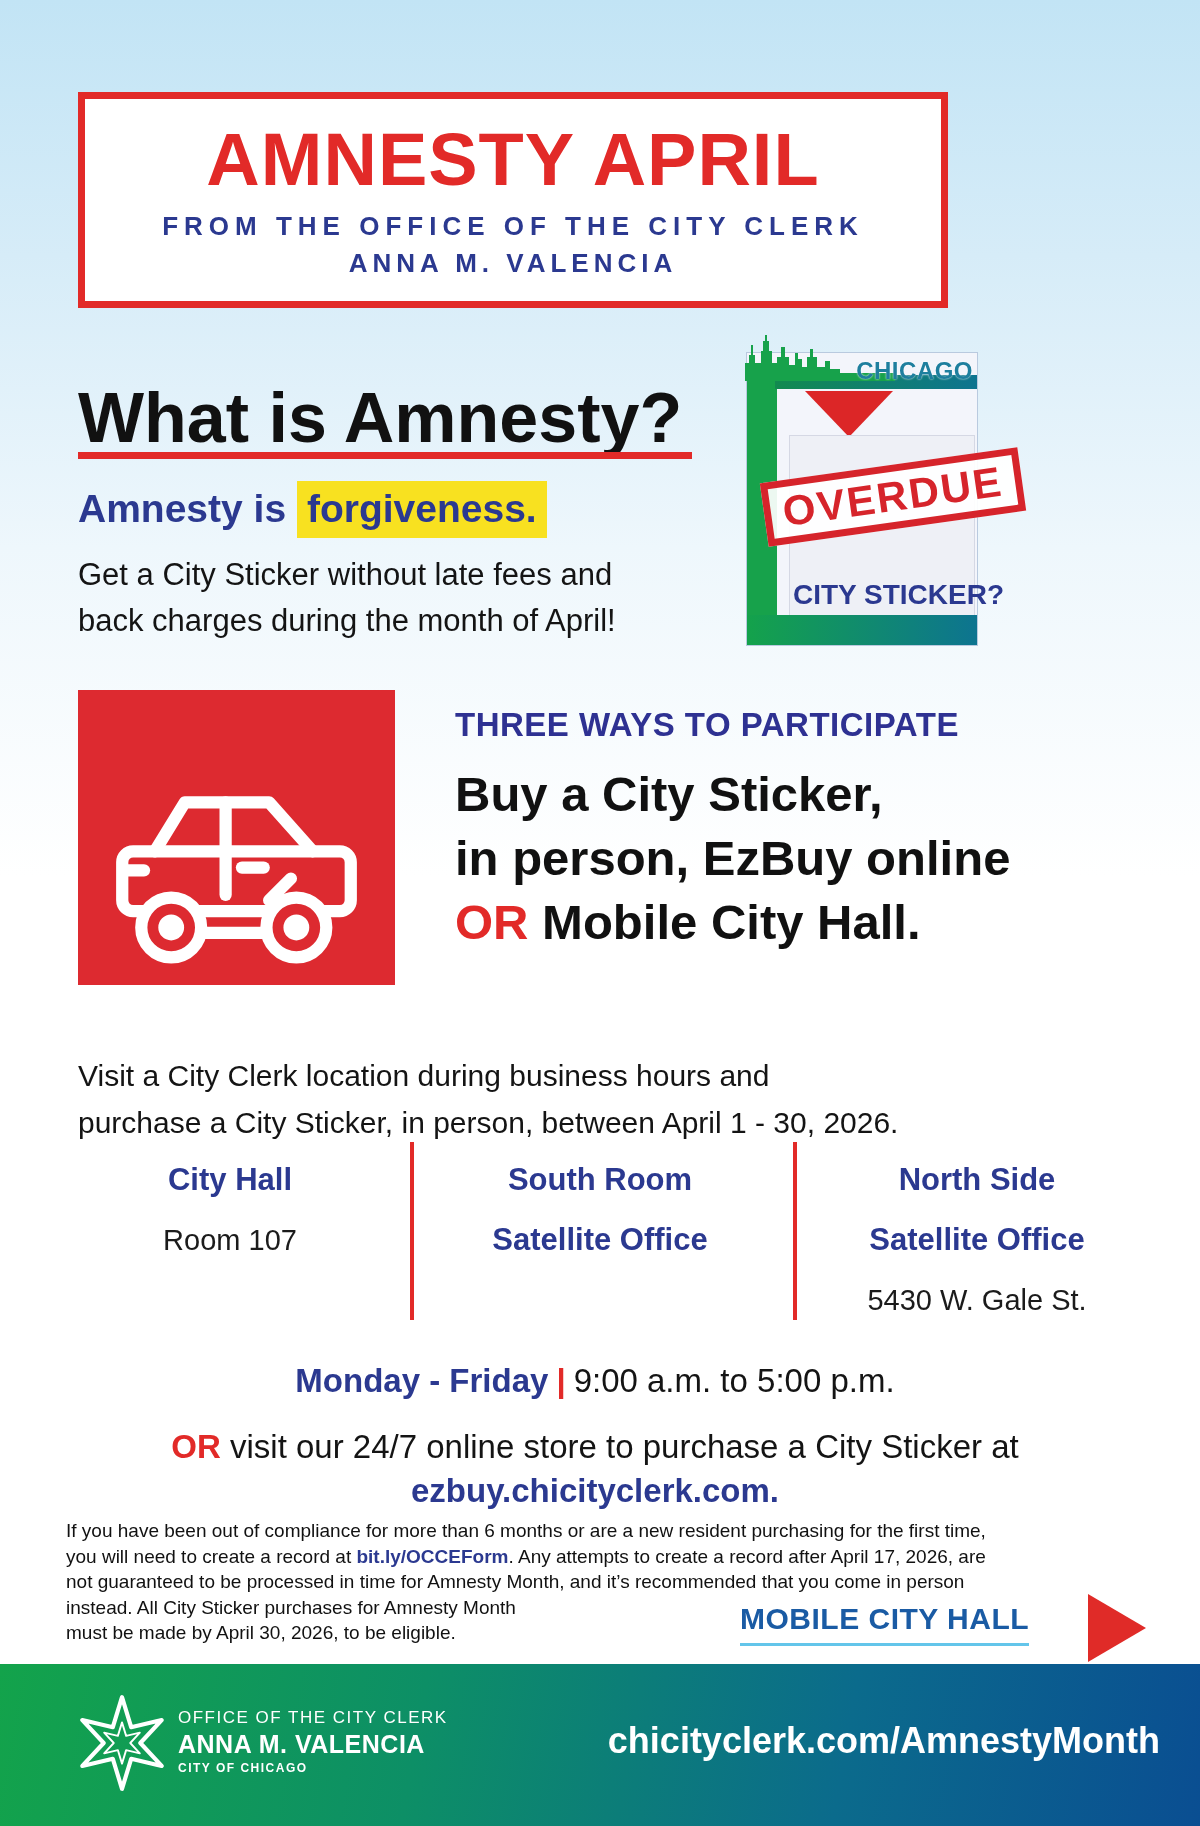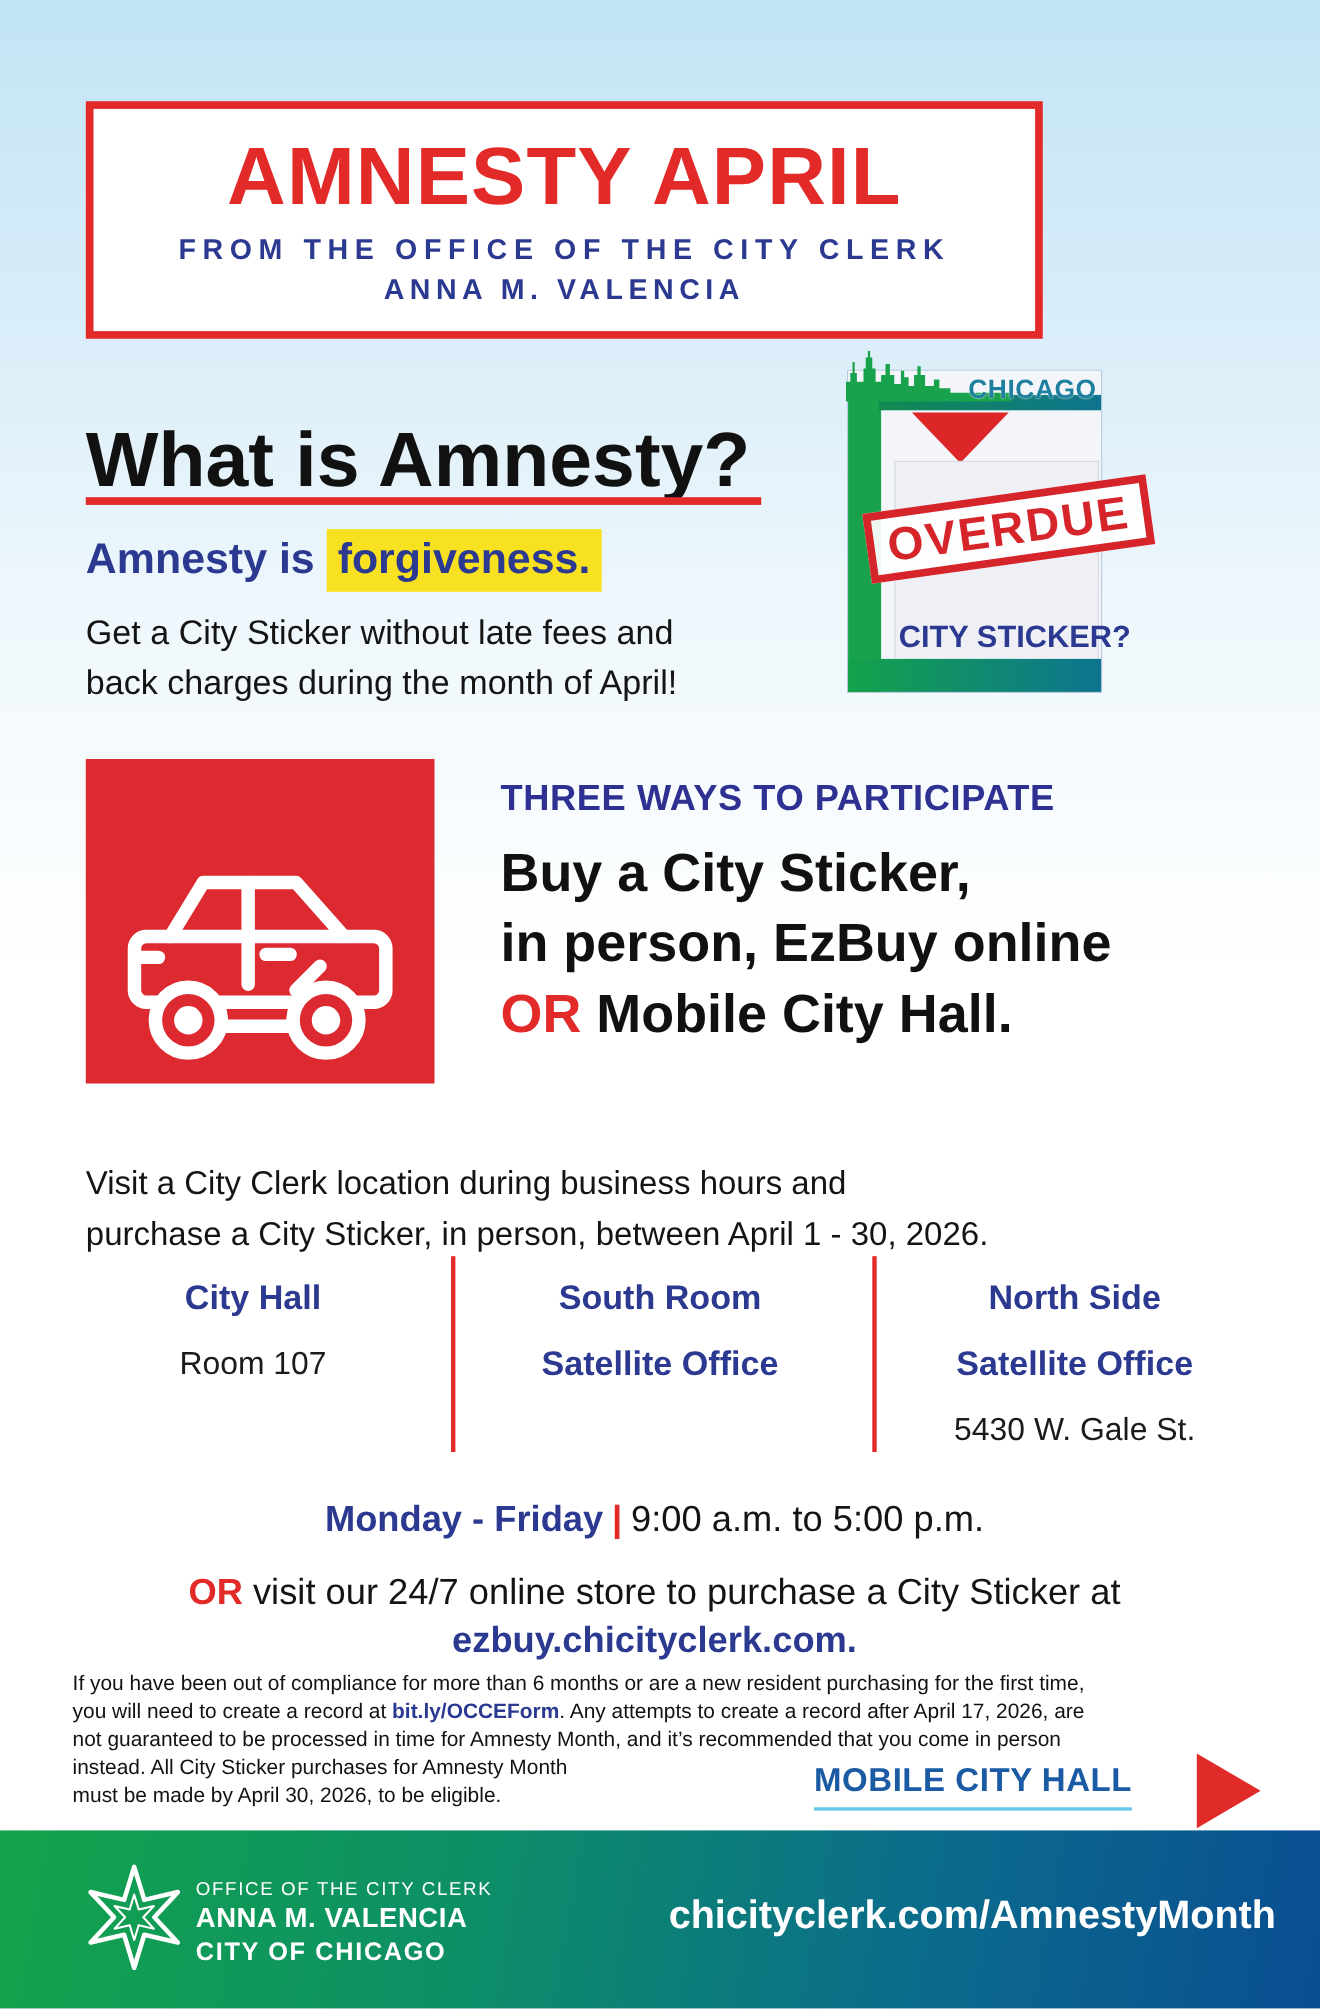--- a/index.html
+++ b/index.html
@@ -18,22 +18,22 @@
   .header-title{font-size:74px; font-weight:800; color:#e22a28; letter-spacing:1px; line-height:1; margin-top:2px;}
   .header-sub{font-size:26px; font-weight:700; color:#2b3990; letter-spacing:6px; margin-top:14px;}
   .header-name{font-size:26px; font-weight:700; color:#2b3990; letter-spacing:5px; margin-top:6px;}
   
   .what-heading{position:absolute; left:78px; top:378px; font-size:70px; font-weight:800; color:#111;}
   .red-rule{position:absolute; left:78px; top:452px; width:614px; height:7px; background:#e22a28;}
   .lead{position:absolute; left:78px; top:478px; font-size:39px; font-weight:800; line-height:62px; color:#2b3990; white-space:nowrap;}
   .lead .hl{background:#f8e120; padding:6px 10px 8px 10px;}
   .intro{position:absolute; left:78px; top:552px; font-size:31px; color:#141414; line-height:46px;}
   
-  .sticker-card{position:absolute; left:746px; top:336px; width:230px; height:292px;
-    background:#f3f5fb; border:1px solid #b9cadf;margin-left:24px;}
+  .sticker-card{position:absolute; left:746px; top:352px; width:230px; height:292px;
+    background:#f3f5fb; border:1px solid #b9cadf;}
   .sc-greenband{position:absolute; left:0; top:20px; bottom:0; width:30px; background:#17a24b;}
   .sc-tealband{position:absolute; left:28px; top:22px; right:0; height:14px;
     background:linear-gradient(90deg,#128a4f,#0e7490);}
   .sc-skyline{position:absolute; left:-2px; top:-20px; width:150px; height:56px;}
   .sc-chicago{position:absolute; right:4px; top:4px; font-size:24px; font-weight:800; color:#1e7f9e;
     letter-spacing:0.5px; text-shadow:0 0 2px #ffffff;}
   .sc-triangle{position:absolute; left:58px; top:38px; width:0; height:0;
     border-left:44px solid transparent; border-right:44px solid transparent; border-top:46px solid #dc2627;}
   .sc-inner{position:absolute; left:42px; top:82px; width:184px; height:208px;
     background:#eef0f6; border:1px solid #d5d8e4;}
@@ -78,21 +78,21 @@
     border-bottom:3px solid #63c5ea; padding-bottom:7px;}
   .mch-arrow{position:absolute; left:1088px; top:1594px; width:0; height:0;
     border-top:34px solid transparent; border-bottom:34px solid transparent; border-left:58px solid #e02b28;}
   
   .footer{position:absolute; left:0; top:1664px; width:1200px; height:162px;
     background:linear-gradient(100deg,#13a34b 0%, #0d8f66 35%, #0b6b8c 70%, #0a4e92 100%);}
   .star{position:absolute; left:72px; top:20px;}
   .org{position:absolute; left:178px; top:44px; color:#ffffff;}
   .org-l1{font-size:17px; letter-spacing:1.5px;}
   .org-l2{font-size:25px; font-weight:800; letter-spacing:0.5px; margin-top:2px;}
-  .org-l3{font-size:23px; font-weight:800; letter-spacing:1.5px; margin-top:2px;}
+  .org-l3{font-size:12px; font-weight:800; letter-spacing:1.5px; margin-top:2px;}
   .footer-url{position:absolute; left:400px; top:56px; width:760px; text-align:right;
     font-size:36px; font-weight:700; color:#ffffff;}
 </style>
 </head>
 <body>
 
 <div class="page">
 
   <div class="header-box">
     <div class="header-title">AMNESTY APRIL</div>

